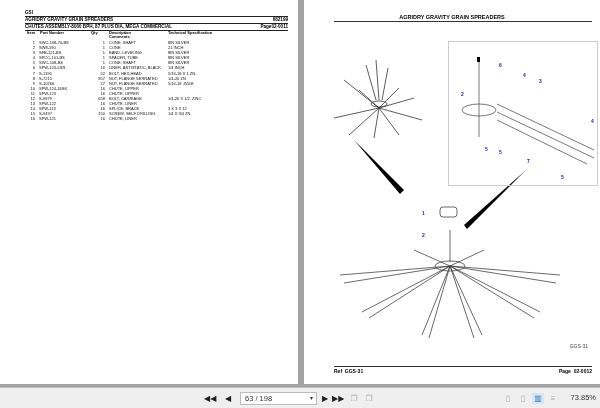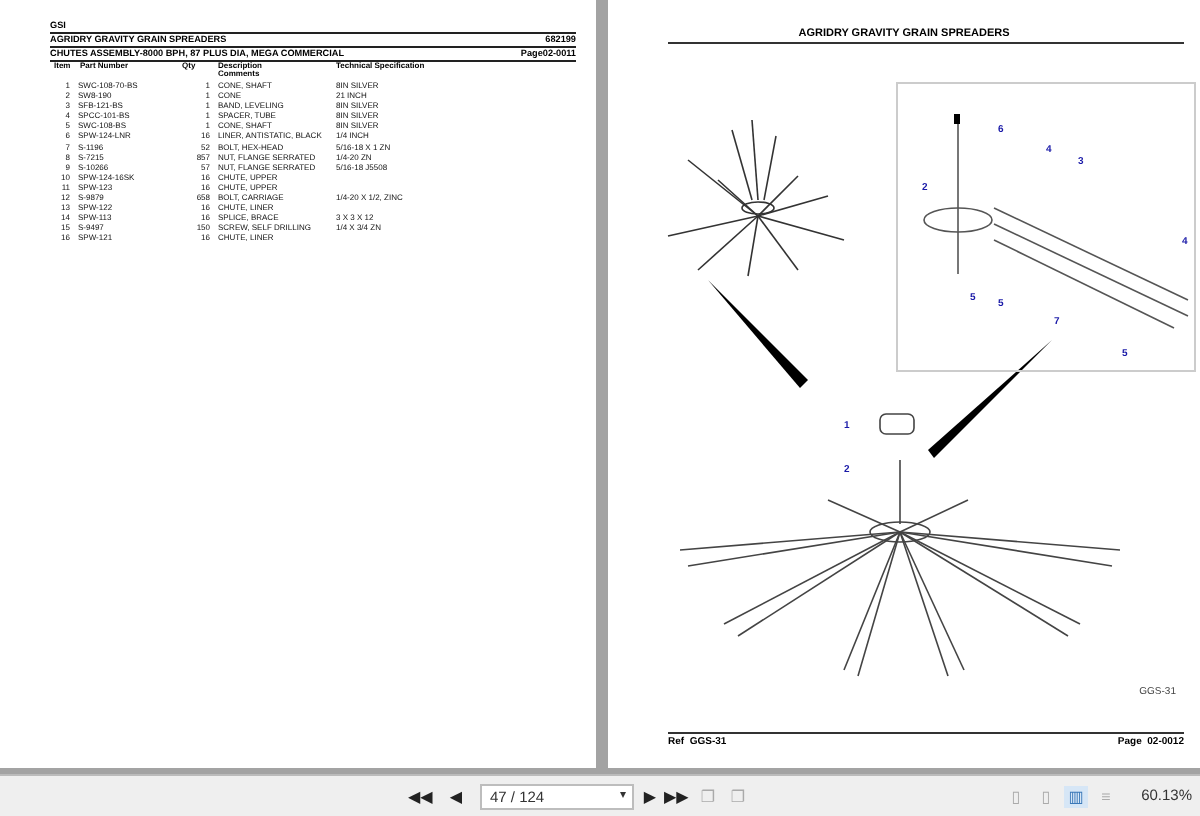--- a/index.html
+++ b/index.html
@@ -263,25 +263,25 @@
     <div class="footer" style="right:8px;">
       <span>Page</span>&nbsp;&nbsp;<span>02-0012</span>
     </div>
   </div>
 </div>
 
 <div class="toolbar">
   <span class="tb-btn" style="left:204px;">◀◀</span>
   <span class="tb-btn" style="left:222px;">◀</span>
   <div class="page-field">
-    <span>47 / 124</span>
+    <span>63 / 198</span>
     <span class="dd">▾</span>
   </div>
   <span class="tb-btn" style="left:319px;">▶</span>
   <span class="tb-btn" style="left:332px;">▶▶</span>
   <span class="tb-btn ic-gray" style="left:348px;">❐</span>
   <span class="tb-btn ic-gray" style="left:363px;">❐</span>
   <span class="tb-btn ic-gray" style="left:502px;">▯</span>
   <span class="tb-btn ic-gray" style="left:517px;">▯</span>
   <span class="tb-btn ic-blue" style="left:532px;">▥</span>
   <span class="tb-btn ic-gray" style="left:547px;">≡</span>
-  <span class="zoom-val">60.13%</span>
+  <span class="zoom-val">73.85%</span>
 </div>
 
 </body></html>

